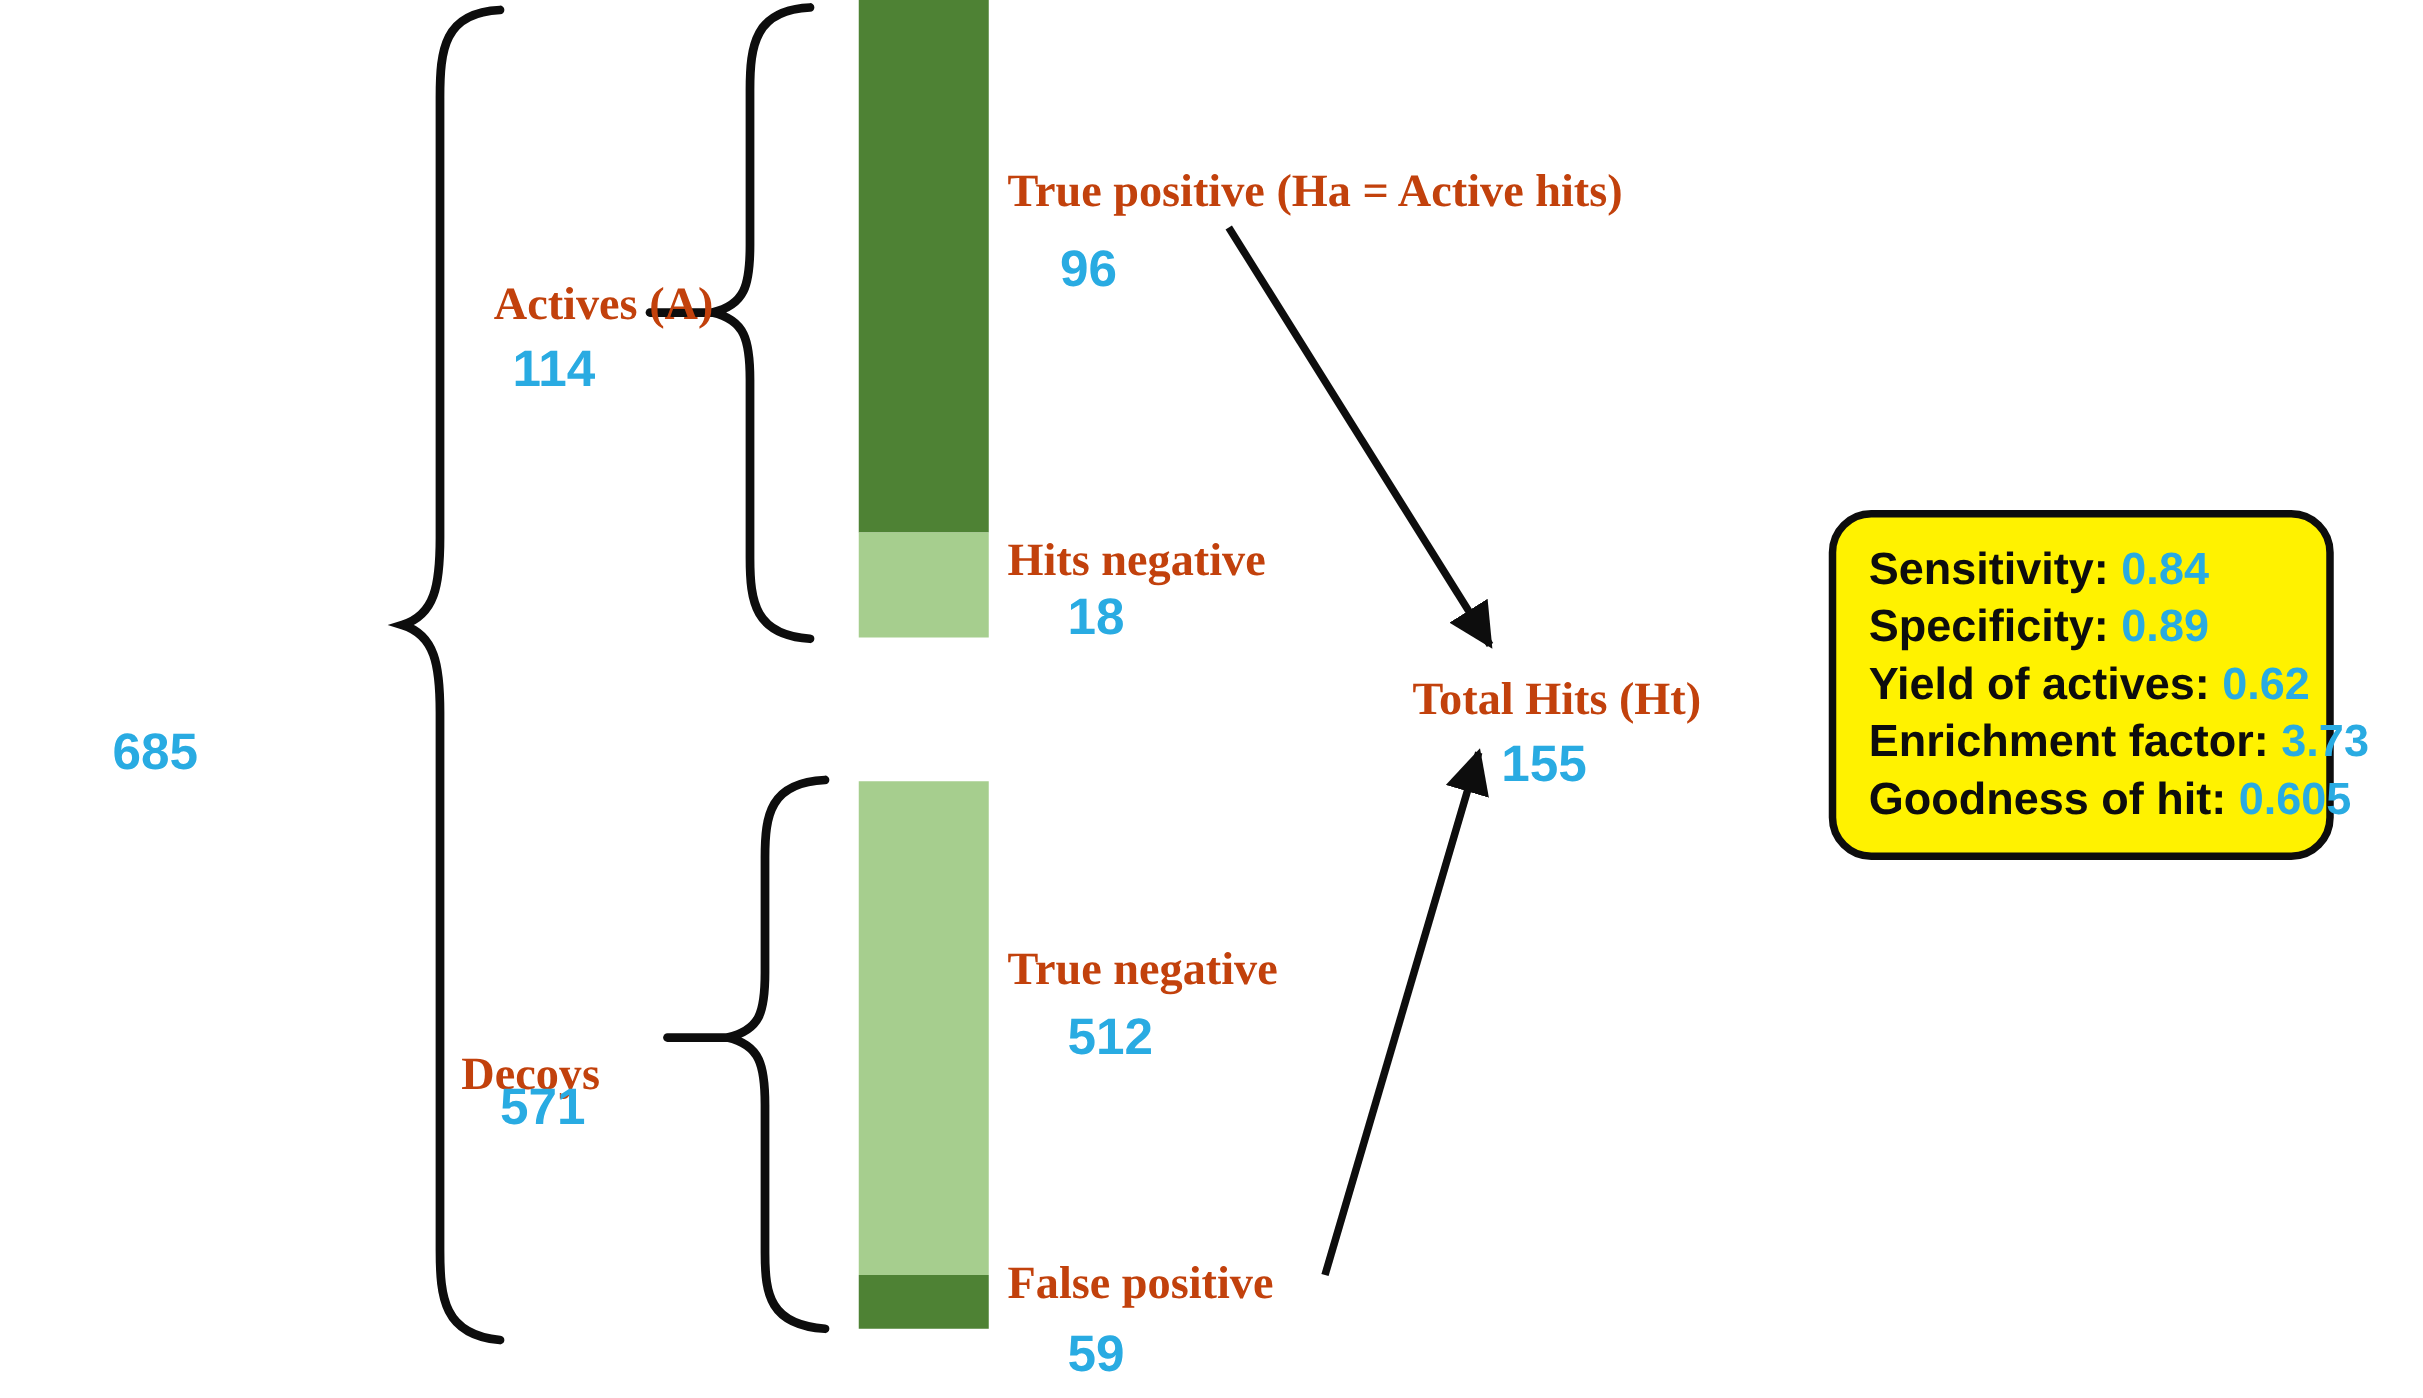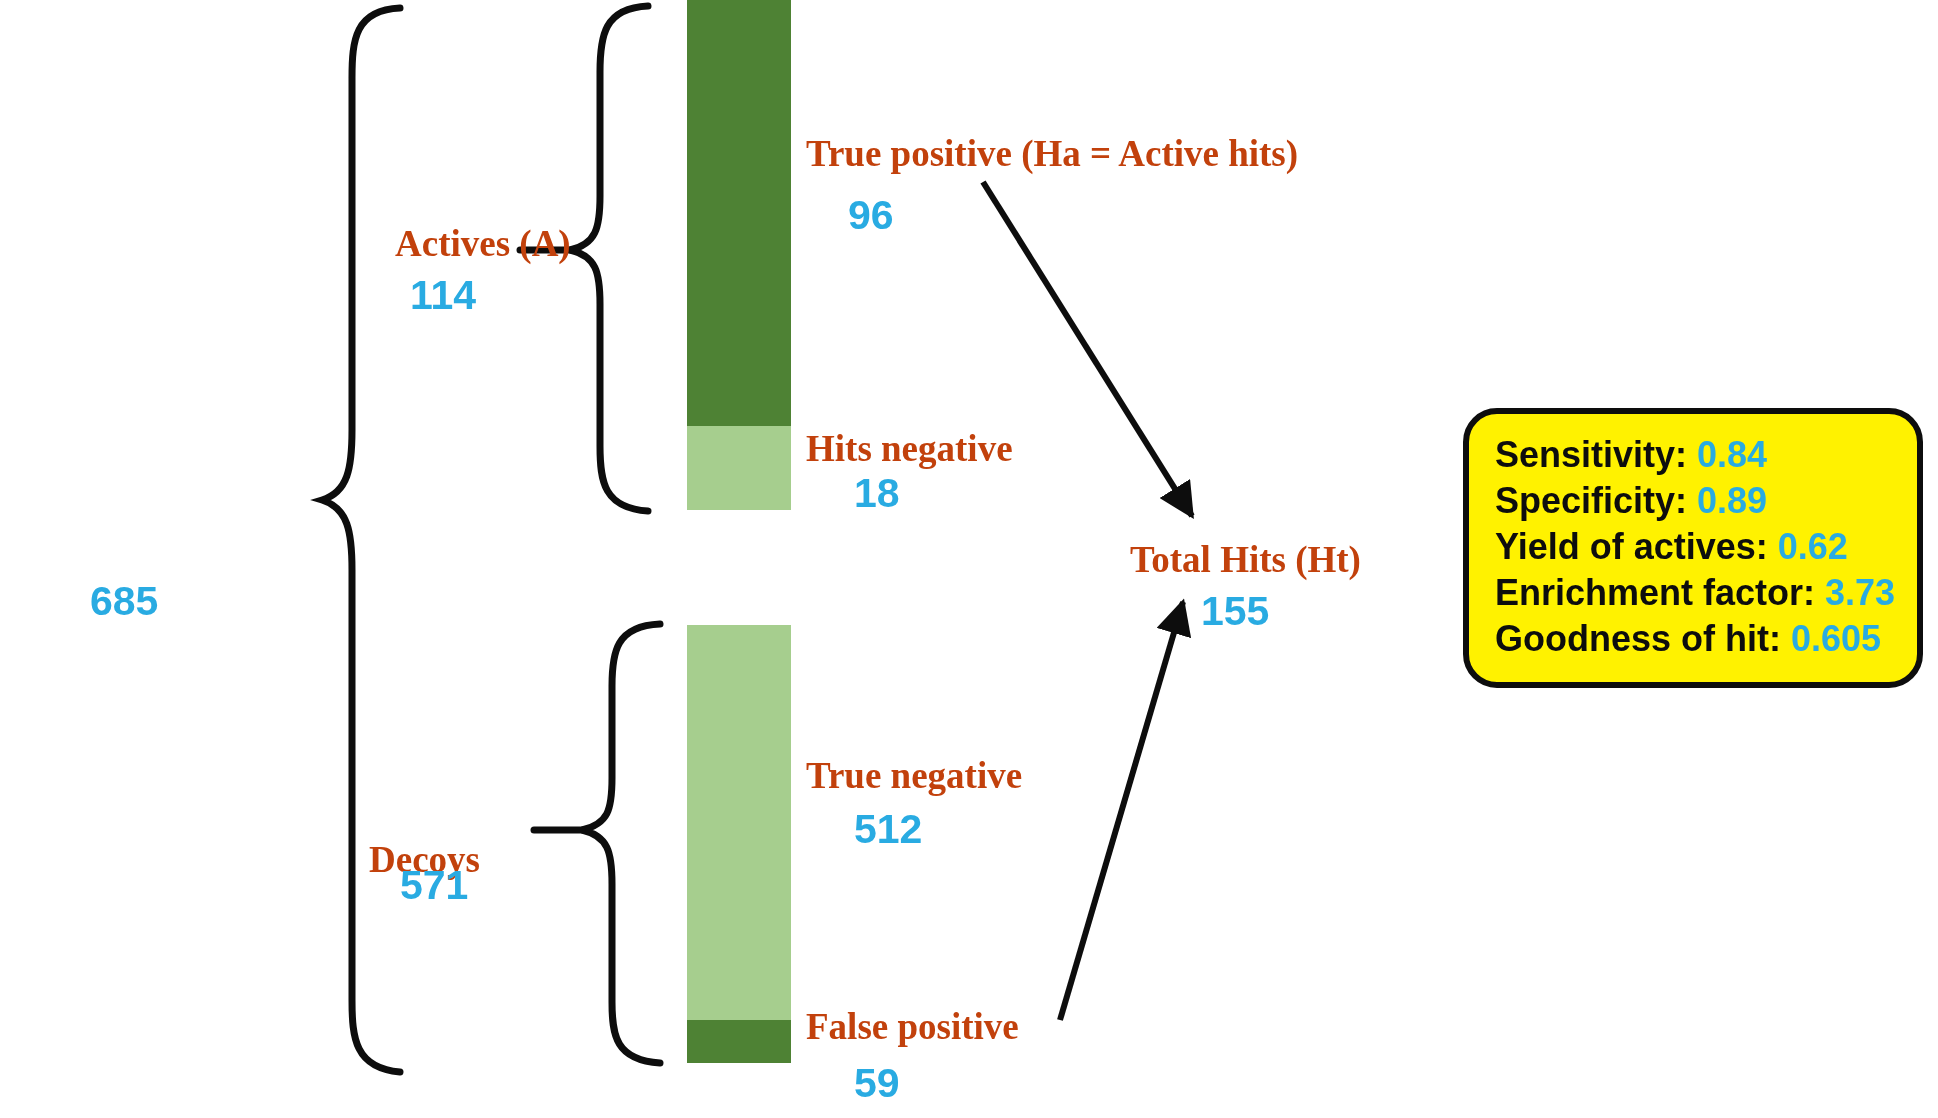--- a/index.html
+++ b/index.html
@@ -72,21 +72,21 @@
   .bar-col { width: 104px; }
   #bar-actives { left: 687px; top: 0px; height: 510px; }
   #bar-decoys  { left: 687px; top: 625px; height: 438px; }
   .seg-dark  { background: #4E8234; width: 100%; }
   .seg-light { background: #A6CE8E; width: 100%; }
 
   
   #metrics-box {
     left: 1463px;
     top: 408px;
-    width: 460px;
+    width: 404px;
     background: #FFF200;
     border: 6px solid #0d0d0d;
     border-radius: 34px;
     box-sizing: border-box;
     padding: 18px 0 20px 26px;
   }
   .metric-row {
     font-size: 36px;
     font-weight: bold;
     color: #0d0d0d;

